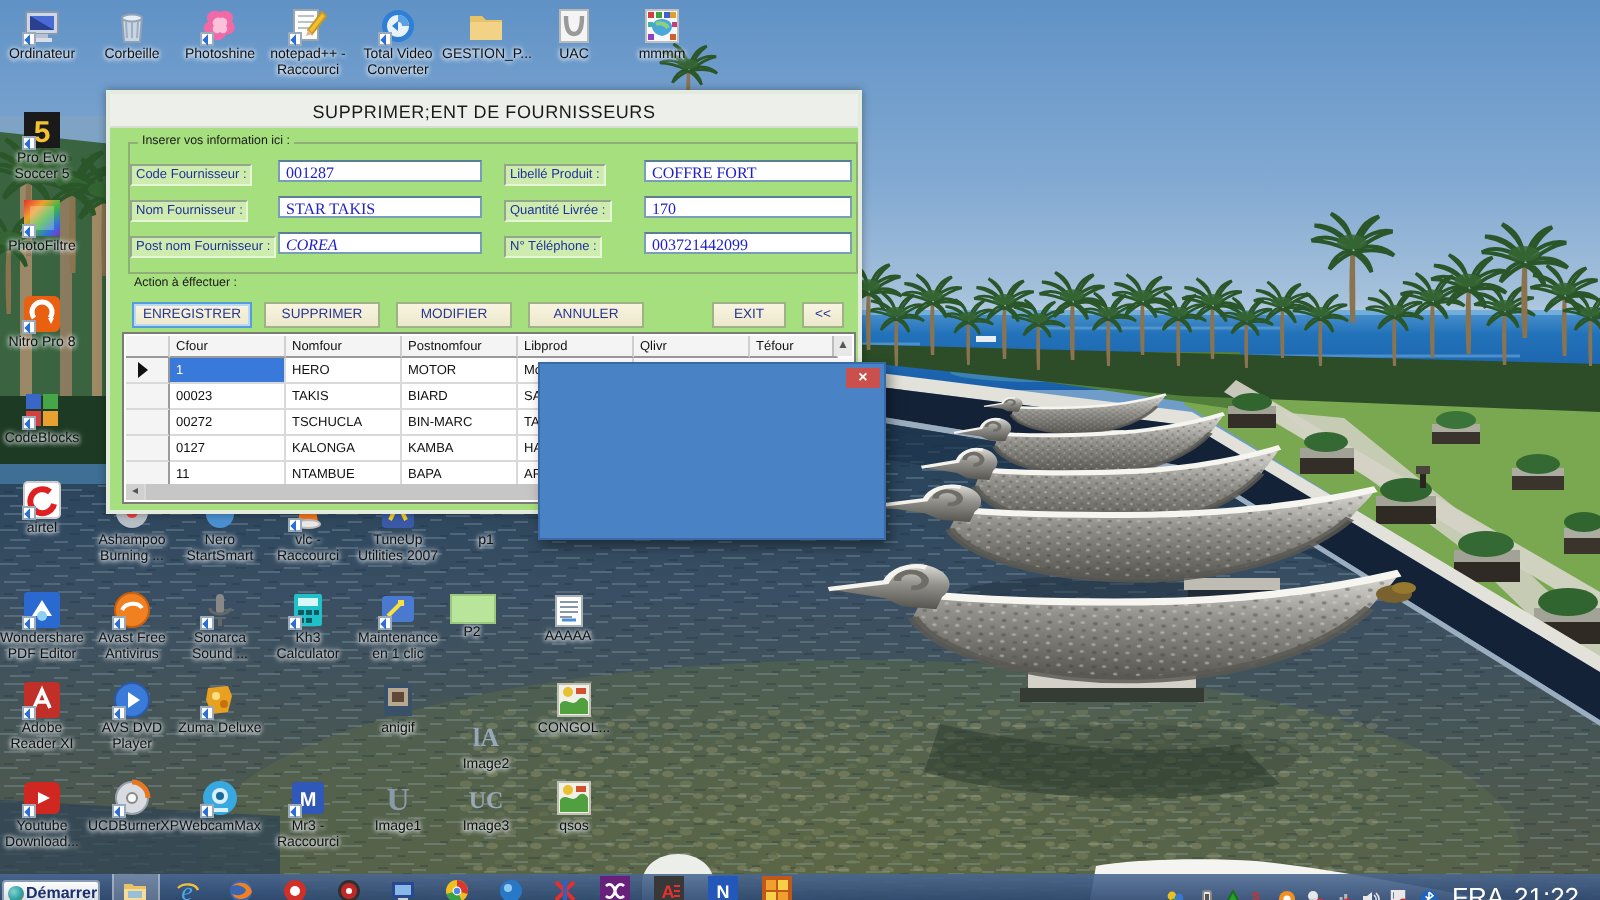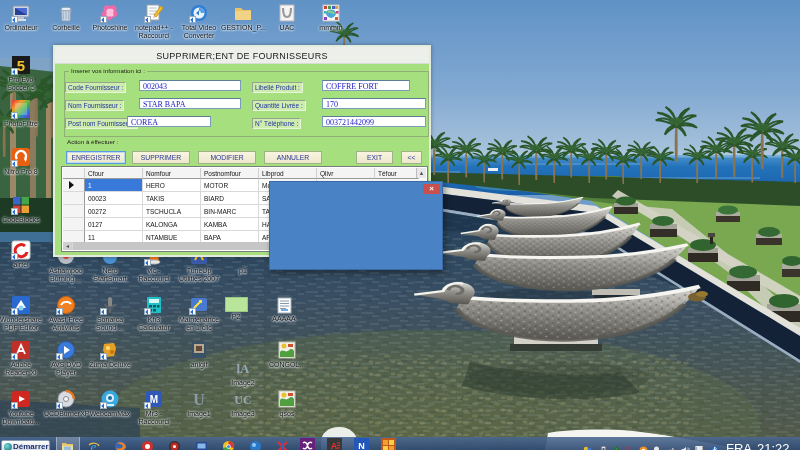--- a/index.html
+++ b/index.html
@@ -527,24 +527,24 @@
 <div id="ftitle">SUPPRIMER;ENT DE FOURNISSEURS</div>
 <div id="gbox">
         <span class="glab">Inserer vos information ici :</span>
       </div>
 <div class="flab" style="left:10px;top:35px;">Code Fournisseur :</div>
 <div class="flab" style="left:10px;top:53px;">Nom Fournisseur :</div>
 <div class="flab" style="left:10px;top:71px;">Post nom Fournisseur :</div>
 <div class="flab" style="left:197px;top:35px;">Libellé Produit :</div>
 <div class="flab" style="left:197px;top:53px;">Quantité Livrée :</div>
 <div class="flab" style="left:197px;top:71px;">N° Téléphone :</div>
-<div class="ftb" style="left:84px;top:33px;width:102px;">002043</div>
-<div class="ftb" style="left:84px;top:51px;width:102px;">STAR BAPA</div>
-<div class="ftb" style="left:72px;top:69px;width:84px;">COREA</div>
-<div class="ftb" style="left:267px;top:33px;width:88px;">COFFRE FORT</div>
+<div class="ftb" style="left:84px;top:33px;width:102px;">001287</div>
+<div class="ftb" style="left:84px;top:51px;width:102px;">STAR TAKIS</div>
+<div class="ftb" style="left:84px;top:69px;width:102px;font-style:italic;">COREA</div>
+<div class="ftb" style="left:267px;top:33px;width:104px;">COFFRE FORT</div>
 <div class="ftb" style="left:267px;top:51px;width:104px;">170</div>
 <div class="ftb" style="left:267px;top:69px;width:104px;">003721442099</div>
 <div class="glab" style="left:10px;top:91px;background:none;">Action à éffectuer :</div>
 <div class="fbtn" style="left:11px;width:60px;border:1px solid #569de0;box-shadow:inset 0 0 0 1px #bcd9f2;">ENREGISTRER</div>
 <div class="fbtn" style="left:77px;width:58px;">SUPPRIMER</div>
 <div class="fbtn" style="left:143px;width:58px;">MODIFIER</div>
 <div class="fbtn" style="left:209px;width:58px;">ANNULER</div>
 <div class="fbtn" style="left:301px;width:37px;">EXIT</div>
 <div class="fbtn" style="left:346px;width:21px;">&lt;&lt;</div>
 <div id="grid">

